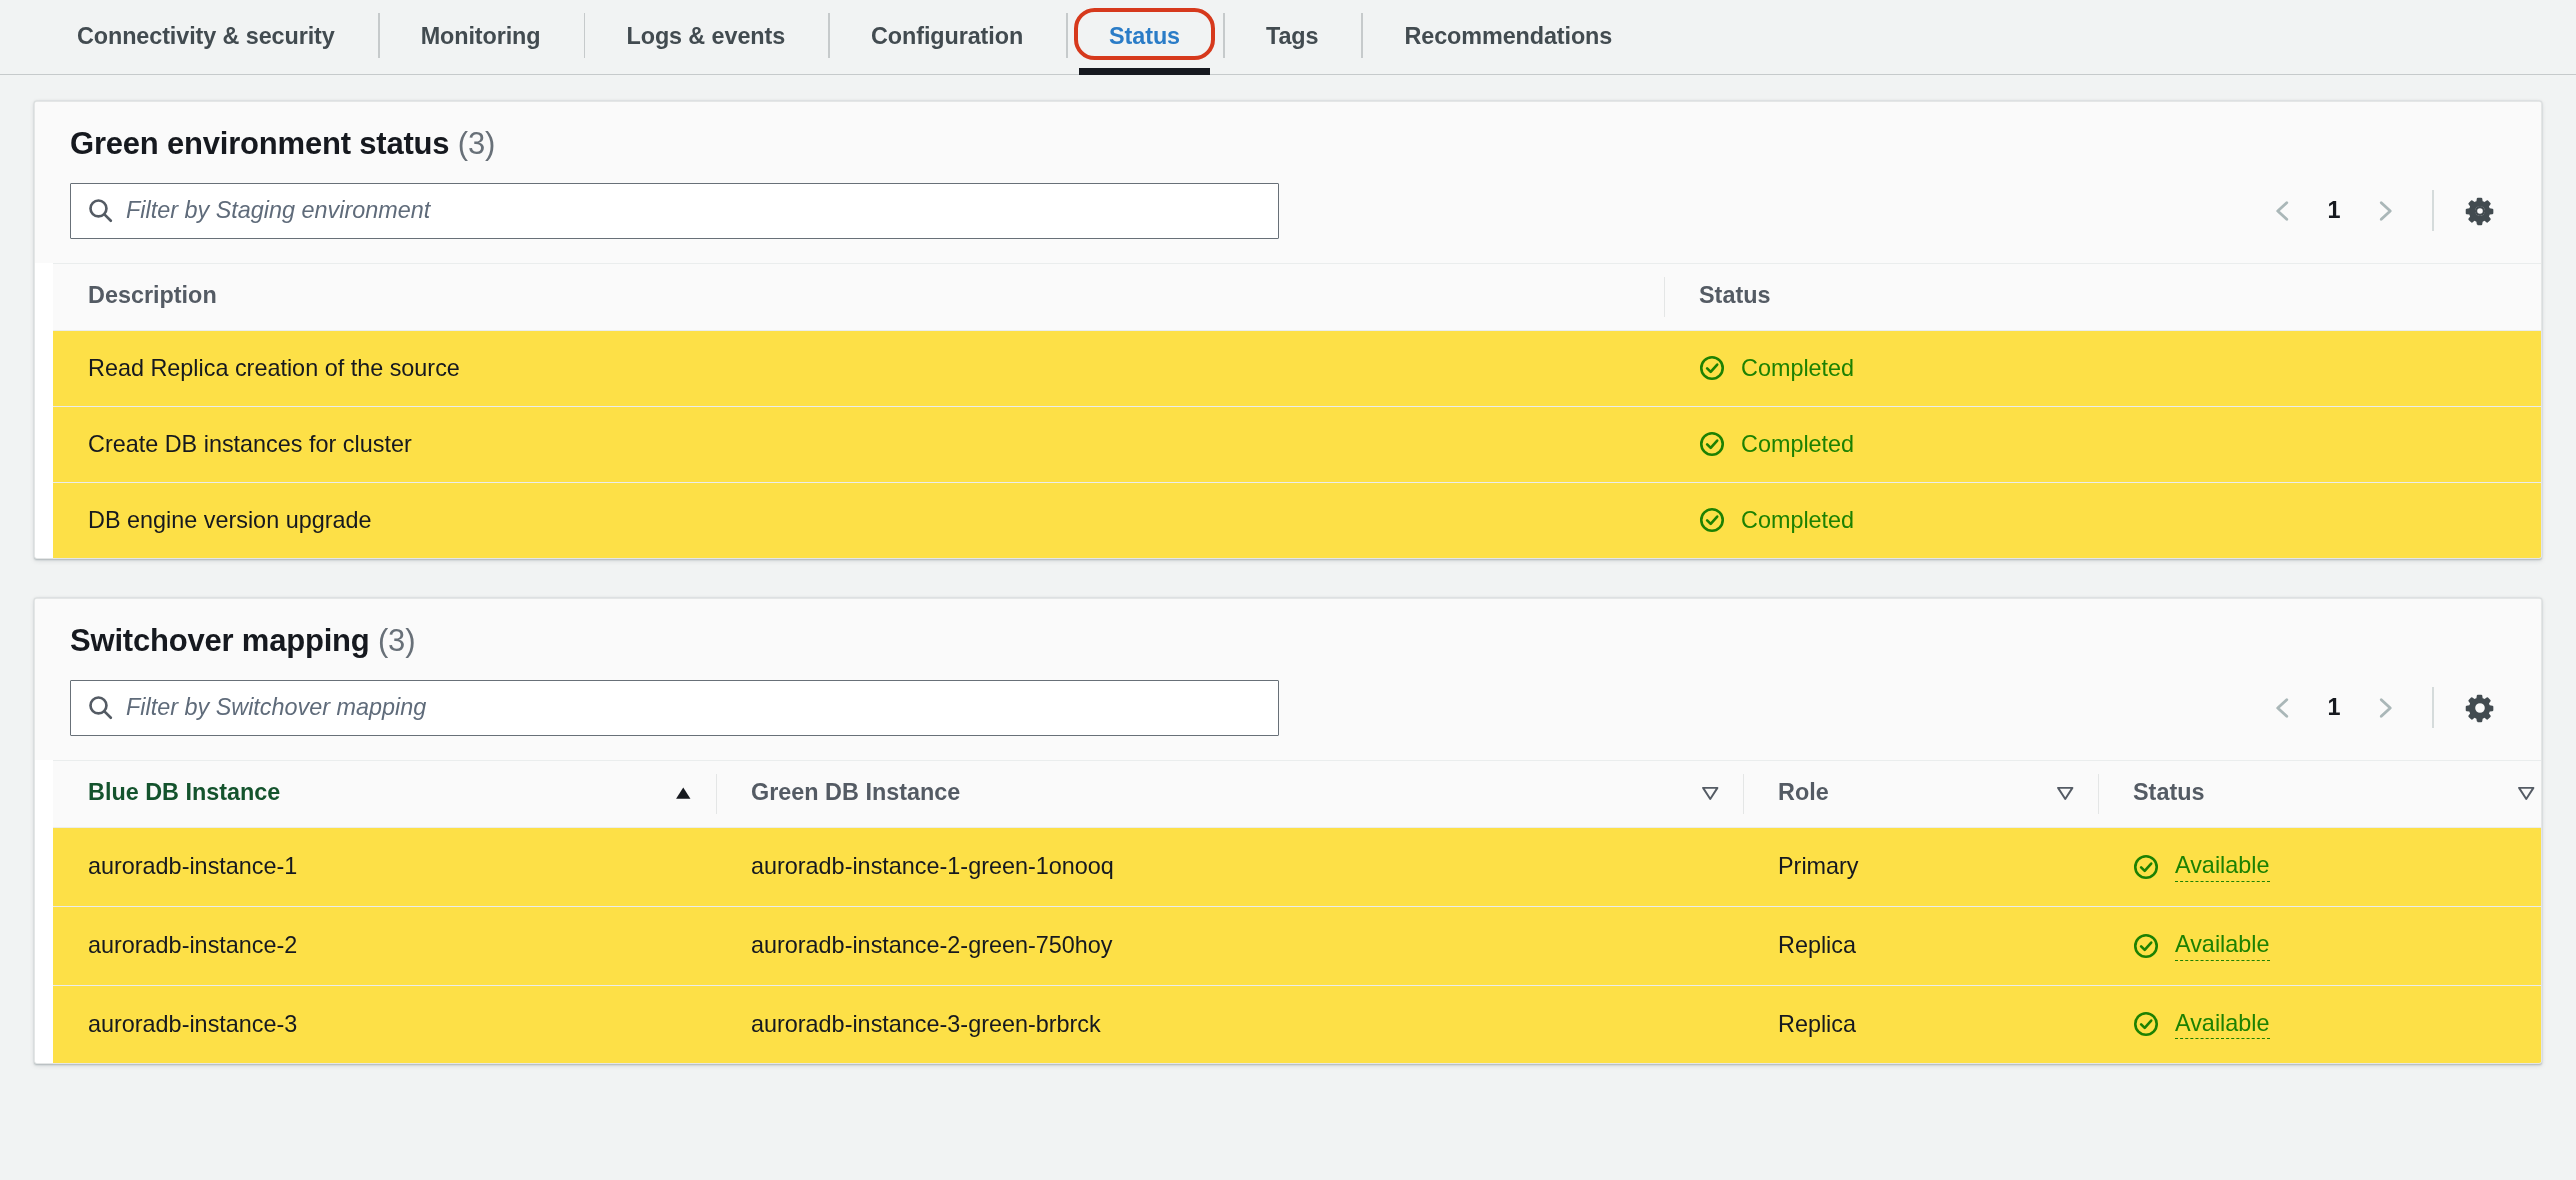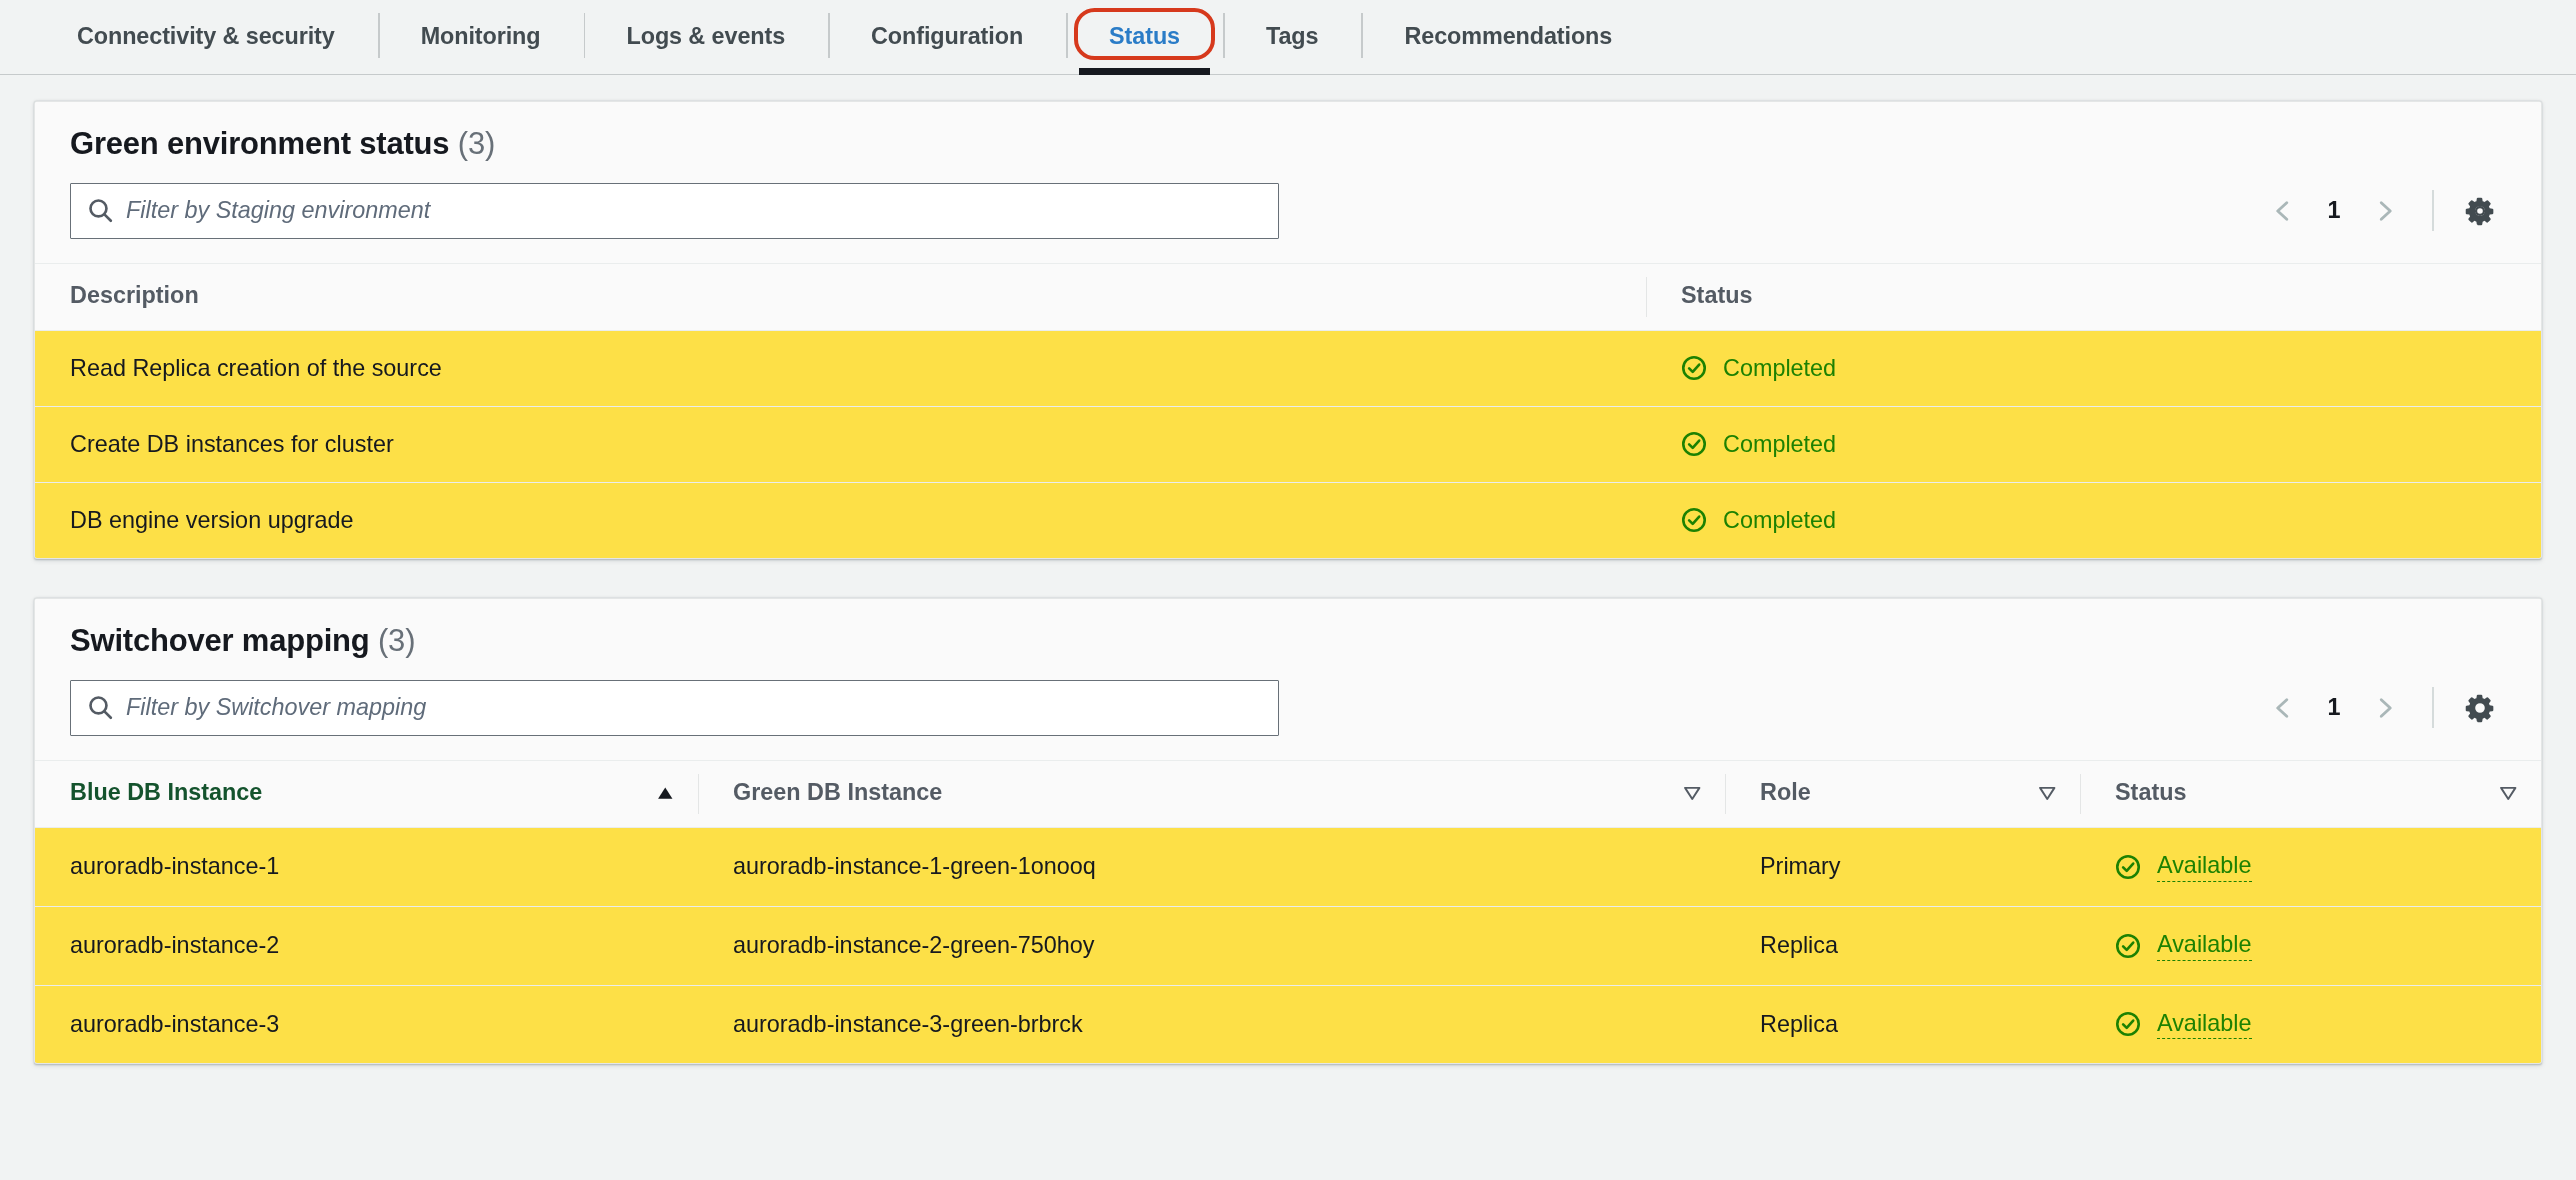--- a/index.html
+++ b/index.html
@@ -179,20 +179,21 @@
     align-items: center;
     justify-content: center;
     cursor: pointer;
   }
 
   
   table {
     width: 100%;
     border-collapse: collapse;
     table-layout: fixed;
+    margin-left: 18px;
   }
   thead th {
     background: #fafafa;
     font-size: 23.4px;
     font-weight: bold;
     color: #545b64;
     text-align: left;
     padding: 18.7px 0 20.5px 0;
     border-top: 0.9px solid #eaeded;
     border-bottom: 0.9px solid #eaeded;

